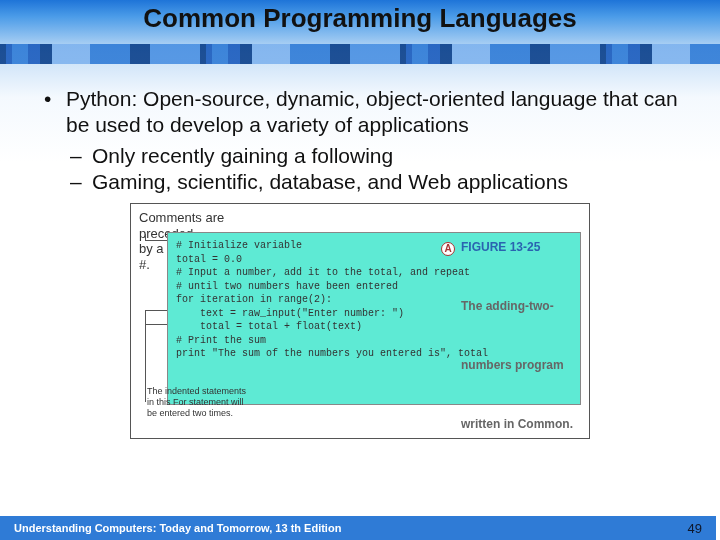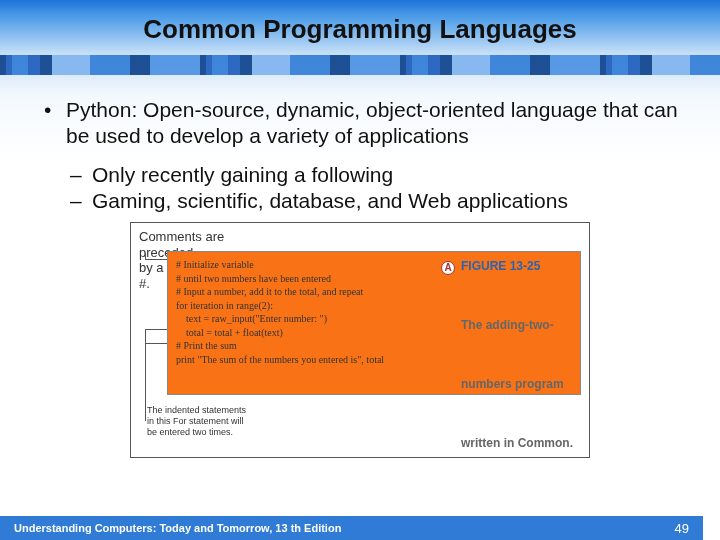--- a/index.html
+++ b/index.html
@@ -2,76 +2,76 @@
 <html><head>
 <meta charset="utf-8">
 <style>
   * { box-sizing: border-box; margin: 0; padding: 0; }
   html, body { width: 720px; height: 540px; overflow: hidden; font-family: Arial, Helvetica, sans-serif; }
   .slide {
     width: 720px; height: 540px;
     background: linear-gradient(to bottom, #1e74d8 0%, #4a9be8 3%, #c8e0f7 10%, #f4f9fe 18%, #ffffff 30%);
     position: relative;
   }
-  .title-wrap { padding-top: 14px; text-align: center; }
+  .title-wrap { padding-top: 3px; text-align: center; }
   .title { font-size: 26px; font-weight: bold; color: #111; }
   .accent-bar {
     margin-top: 10px;
     height: 20px;
     background: repeating-linear-gradient(90deg,
       #0a3f8a 0 6px, #1a5bbd 6px 12px, #2f7bd6 12px 28px,
       #1a5bbd 28px 40px, #0a3f8a 40px 52px, #7fb3ee 52px 90px,
       #2f7bd6 90px 130px, #0a3f8a 130px 150px, #4a90e2 150px 200px);
     opacity: 0.9;
   }
   .content { padding: 22px 36px 0 36px; color: #111; font-size: 21px; line-height: 1.25; }
-  .b1 { position: relative; padding-left: 30px; margin-bottom: 12px; }
+  .b1 { position: relative; padding-left: 30px; margin-bottom: 4px; }
   .b1::before { content: "•"; position: absolute; left: 8px; top: 0; font-size: 21px; }
   .b2 { position: relative; padding-left: 56px; }
   .b2::before { content: "–"; position: absolute; left: 34px; top: 0; font-size: 21px; }
   .figure-wrap { display: flex; justify-content: center; margin-top: 8px; }
   .figure {
     width: 460px; height: 236px;
     border: 1px solid #555; background: #fff; position: relative;
     padding: 6px 8px 6px 8px;
   }
   .callout-top { font-size: 13px; color: #333; line-height: 1.2; width: 120px; }
   .code-box {
     position: absolute; left: 36px; top: 28px; right: 8px;
-    border: 1px solid #888; background: #f97316;
-    padding: 6px 8px; font-family: Liberation Serif, serif;
+    border: 1px solid #888; background: #5eead4;
+    padding: 6px 8px; font-family: Liberation Mono, monospace;
     font-size: 10px; color: #333; line-height: 1.35;
-    height: 144px;
+    height: 173px;
   }
   .code-box div { white-space: pre; }
   .lead-line-top { position: absolute; left: 14px; top: 30px; width: 1px; height: 6px; border-left: 1px solid #555; }
   .lead-line-top-h { position: absolute; left: 14px; top: 36px; width: 22px; height: 1px; border-top: 1px solid #555; }
   .lead-line-bot { position: absolute; left: 14px; top: 106px; width: 1px; height: 92px; border-left: 1px solid #555; }
   .lead-line-bot-h1 { position: absolute; left: 14px; top: 106px; width: 22px; height: 1px; border-top: 1px solid #555; }
   .lead-line-bot-h2 { position: absolute; left: 14px; top: 120px; width: 22px; height: 1px; border-top: 1px solid #555; }
   .callout-bot { position: absolute; left: 16px; top: 182px; font-size: 9px; color: #333; line-height: 1.2; width: 130px; }
   .fig-label { position: absolute; right: 8px; bottom: 6px; display: flex; gap: 6px; align-items: flex-start; }
   .fig-icon {
     width: 14px; height: 14px; border-radius: 50%;
     border: 1px solid #a33; color: #a33; font-size: 10px; font-weight: bold;
     display: flex; align-items: center; justify-content: center;
     background: #fff; flex: 0 0 auto; margin-top: 2px;
   }
   .fig-text { font-size: 12px; line-height: 1.25; width: 120px; }
   .fig-text .fignum { color: #2a63b0; font-weight: bold; }
   .fig-text .figdesc { color: #666; font-weight: bold; margin-top: 44px; }
   .footer {
-    position: absolute; left: 0; right: 17px; bottom: 0; height: 24px;
+    position: absolute; left: 0; right: 4px; bottom: 0; height: 24px;
     background: #2f7bd6;
     display: flex; align-items: center; justify-content: space-between;
     padding: 0 14px;
     color: #fff; font-size: 11px;
   }
   .footer .book { font-weight: bold; }
-  .footer .page { font-size: 13px; color: #ffffff; }
+  .footer .page { font-size: 13px; color: #0f172a; }
 </style>
 </head>
 <body>
 
 <div class="slide">
 
   <div class="title-wrap">
     <div class="title">Common Programming Languages</div>
   </div>
   <div class="accent-bar"></div>
@@ -89,23 +89,24 @@
           <div>by a pound symbol #.</div>
         </div>
         <div class="lead-line-top"></div>
         <div class="lead-line-top-h"></div>
         <div class="lead-line-bot"></div>
         <div class="lead-line-bot-h1"></div>
         <div class="lead-line-bot-h2"></div>
 
         <div class="code-box">
           <div># Initialize variable</div>
+          <div>total = 0.0</div>
           <div></div>
+          <div># Input a number, add it to the total, and repeat</div>
           <div># until two numbers have been entered</div>
-          <div># Input a number, add it to the total, and repeat</div>
           <div>for iteration in range(2):</div>
           <div>    text = raw_input("Enter number: ")</div>
           <div>    total = total + float(text)</div>
           <div></div>
           <div># Print the sum</div>
           <div>print "The sum of the numbers you entered is", total</div>
         </div>
 
         <div class="callout-bot">
           <div>The indented statements</div>

